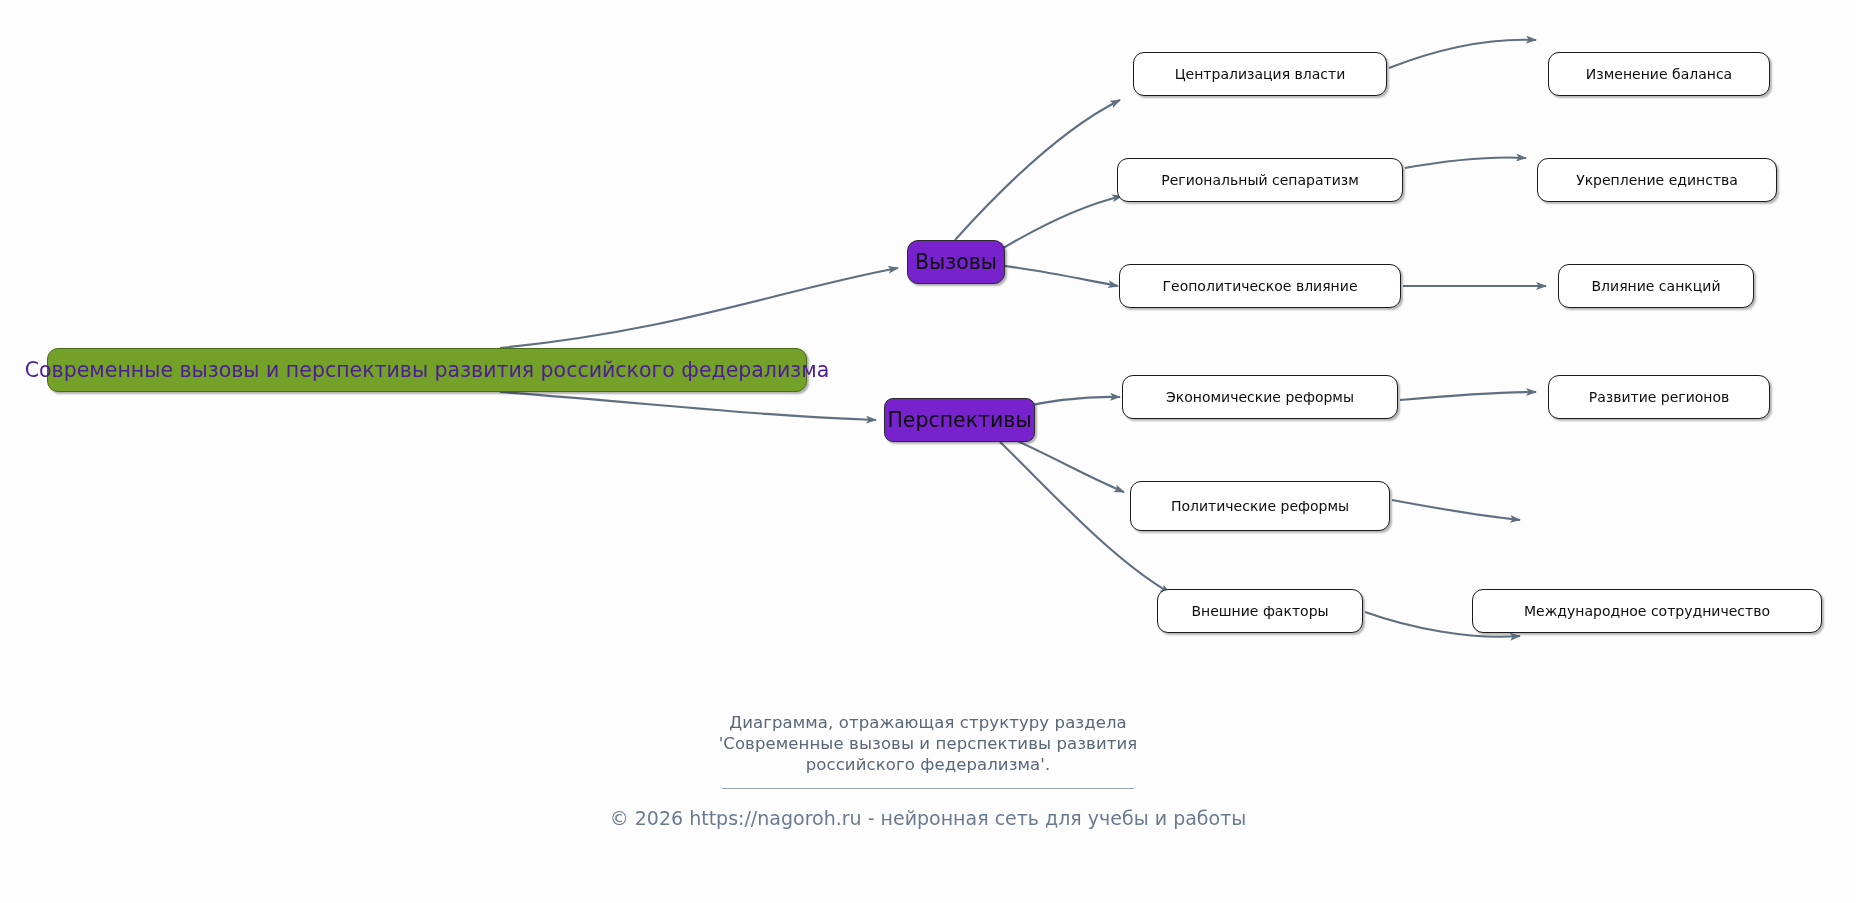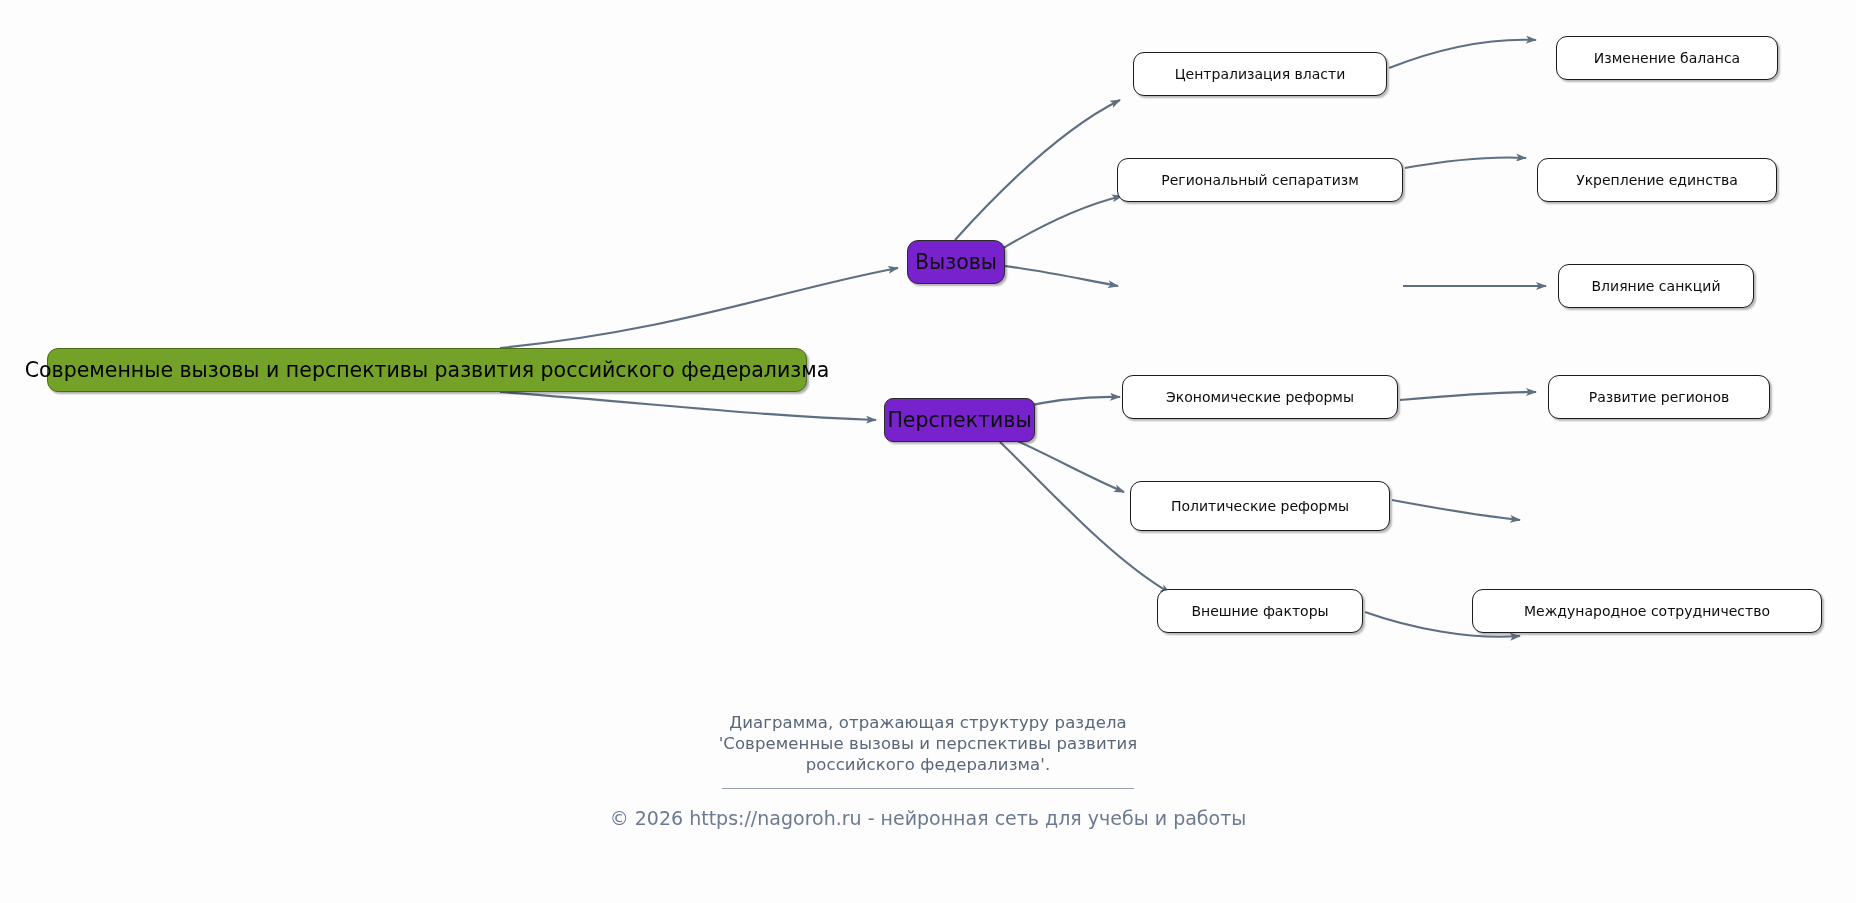--- a/index.html
+++ b/index.html
@@ -36,21 +36,21 @@
     line-height: 1;
   }
   .node-label {
     display: block;
     line-height: 1;
   }
   
   .node.root {
     background: #74a127;
     border: 1.6px solid #4c6b1a;
-    color: #000000;
+    color: #4c1d95;
     font-size: 20.5px;
     box-shadow: 2px 2px 2px rgba(0,0,0,0.30);
     padding: 0 14px;
   }
   
   .node.cat {
     background: #7722cc;
     border: 1.6px solid #2b2b2b;
     color: #0d0d0d;
     font-size: 20.5px;
@@ -145,34 +145,37 @@
   </div>
 
   <div class="node plain" style="left:1133px; top:52px; width:254px; height:44px;">
     <span class="node-label">Централизация власти</span>
   </div>
 
   <div class="node plain" style="left:1117px; top:158px; width:286px; height:44px;">
     <span class="node-label">Региональный сепаратизм</span>
   </div>
 
+  <div class="node plain" style="left:1119px; top:264px; width:282px; height:44px;">
+    <span class="node-label">Геополитическое влияние</span>
+  </div>
 
   <div class="node plain" style="left:1122px; top:375px; width:276px; height:44px;">
     <span class="node-label">Экономические реформы</span>
   </div>
 
   <div class="node plain" style="left:1130px; top:481px; width:260px; height:50px;">
     <span class="node-label">Политические реформы</span>
   </div>
 
   <div class="node plain" style="left:1157px; top:589px; width:206px; height:44px;">
     <span class="node-label">Внешние факторы</span>
   </div>
 
-  <div class="node plain" style="left:1548px; top:36px; width:222px; height:44px;margin-left:8px;">
+  <div class="node plain" style="left:1548px; top:52px; width:222px; height:44px;">
     <span class="node-label">Изменение баланса</span>
   </div>
 
   <div class="node plain" style="left:1537px; top:158px; width:240px; height:44px;">
     <span class="node-label">Укрепление единства</span>
   </div>
 
   <div class="node plain" style="left:1558px; top:264px; width:196px; height:44px;">
     <span class="node-label">Влияние санкций</span>
   </div>

